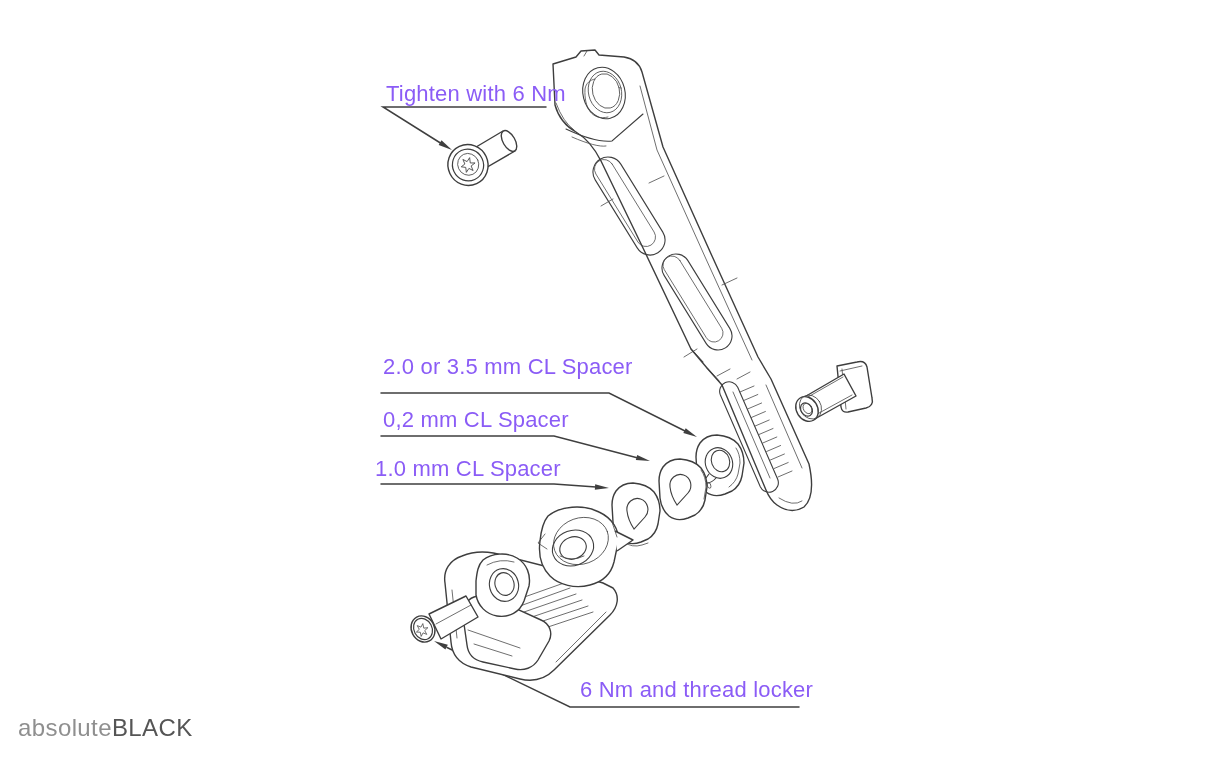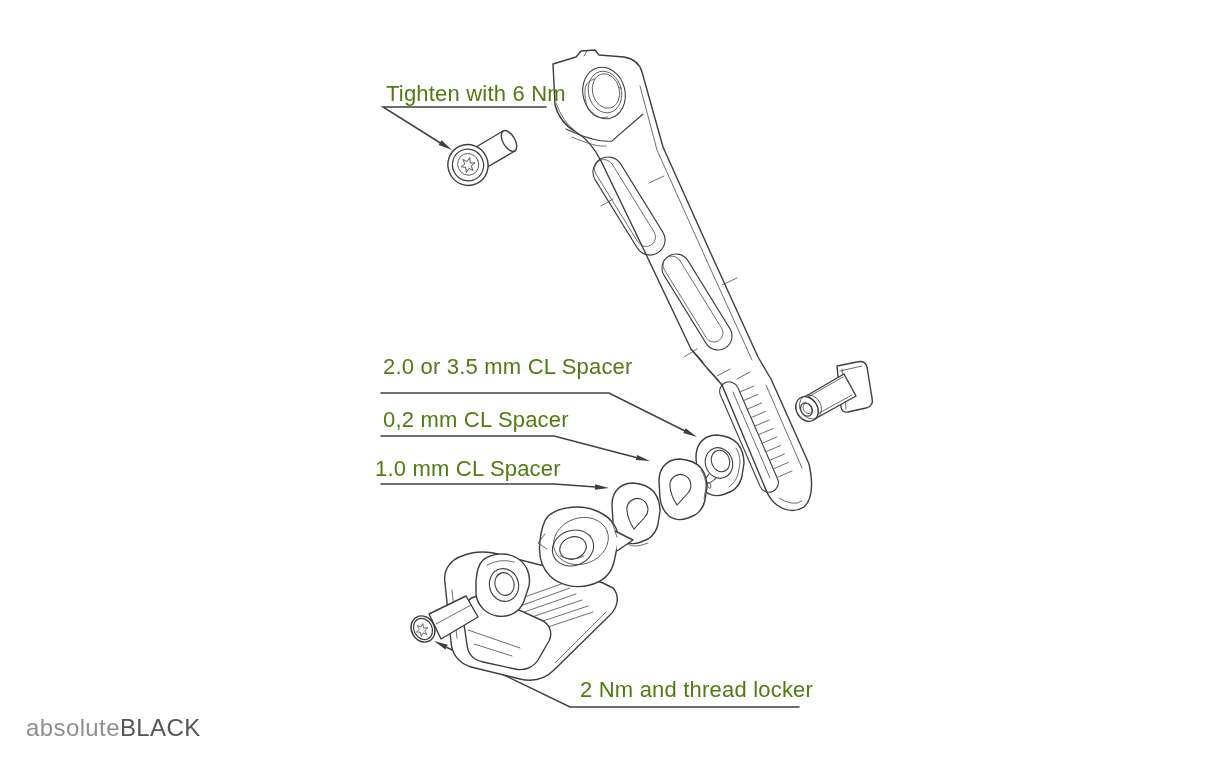--- a/index.html
+++ b/index.html
@@ -1,21 +1,21 @@
 <!DOCTYPE html>
 <html><head>
 <meta charset="utf-8">
 <style>
   html,body{margin:0;padding:0;background:#ffffff;}
   .canvas{position:relative;width:1214px;height:759px;background:#ffffff;overflow:hidden;
           font-family:"Liberation Sans",sans-serif;}
   .canvas svg{position:absolute;left:0;top:0;}
-  .cal{position:absolute;font-size:22px;line-height:1.1;color:#4d7c0f;letter-spacing:0.2px;
+  .cal{position:absolute;font-size:22px;line-height:1.1;color:#8b5cf6;letter-spacing:0.2px;
        white-space:nowrap;font-family:"Liberation Sans",sans-serif;}
-  .logo{position:absolute;left:18px;top:714px;font-size:24px;letter-spacing:0.4px;white-space:nowrap;margin-left:8px;}
+  .logo{position:absolute;left:18px;top:714px;font-size:24px;letter-spacing:0.4px;white-space:nowrap;}
   .lp{color:#8f8f8f;}
   .ls{color:#555555;}
   
   .outline{fill:#ffffff;stroke:#3e3e3e;stroke-width:1.4;stroke-linejoin:round;}
   .hole{fill:#ffffff;stroke:#3e3e3e;stroke-width:1.2;}
   .l{fill:none;stroke:#3e3e3e;stroke-width:1.1;stroke-linecap:round;}
   .thin{fill:none;stroke:#4a4a4a;stroke-width:0.8;stroke-linecap:round;}
   .lead{fill:none;stroke:#3f3f3f;stroke-width:1.5;stroke-linecap:round;}
   .ah{fill:#3f3f3f;stroke:none;}
   .mark{fill:#3e3e3e;font-size:8.5px;font-family:"Liberation Sans",sans-serif;}
@@ -175,17 +175,17 @@
     <g transform="translate(422,630) rotate(-20) scale(0.85,0.95)">
       <polygon class="thin" points="7,0 2.77,1.6 3.5,6.06 0,3.2 -3.5,6.06 -2.77,1.6 -7,0 -2.77,-1.6 -3.5,-6.06 0,-3.2 3.5,-6.06 2.77,-1.6"></polygon>
     </g>
   </g>
 </svg>
 
 <div class="cal" style="left:386px;top:82px">Tighten with 6 Nm</div>
 <div class="cal" style="left:383px;top:355px">2.0 or 3.5 mm CL Spacer</div>
 <div class="cal" style="left:383px;top:408px">0,2 mm CL Spacer</div>
 <div class="cal" style="left:375px;top:457px">1.0 mm CL Spacer</div>
-<div class="cal" style="left:580px;top:678px">2 Nm and thread locker</div>
+<div class="cal" style="left:580px;top:678px">6 Nm and thread locker</div>
 
 <div class="logo"><span class="lp">absolute</span><span class="ls">BLACK</span></div>
 
 </div>
 
 </body></html>

